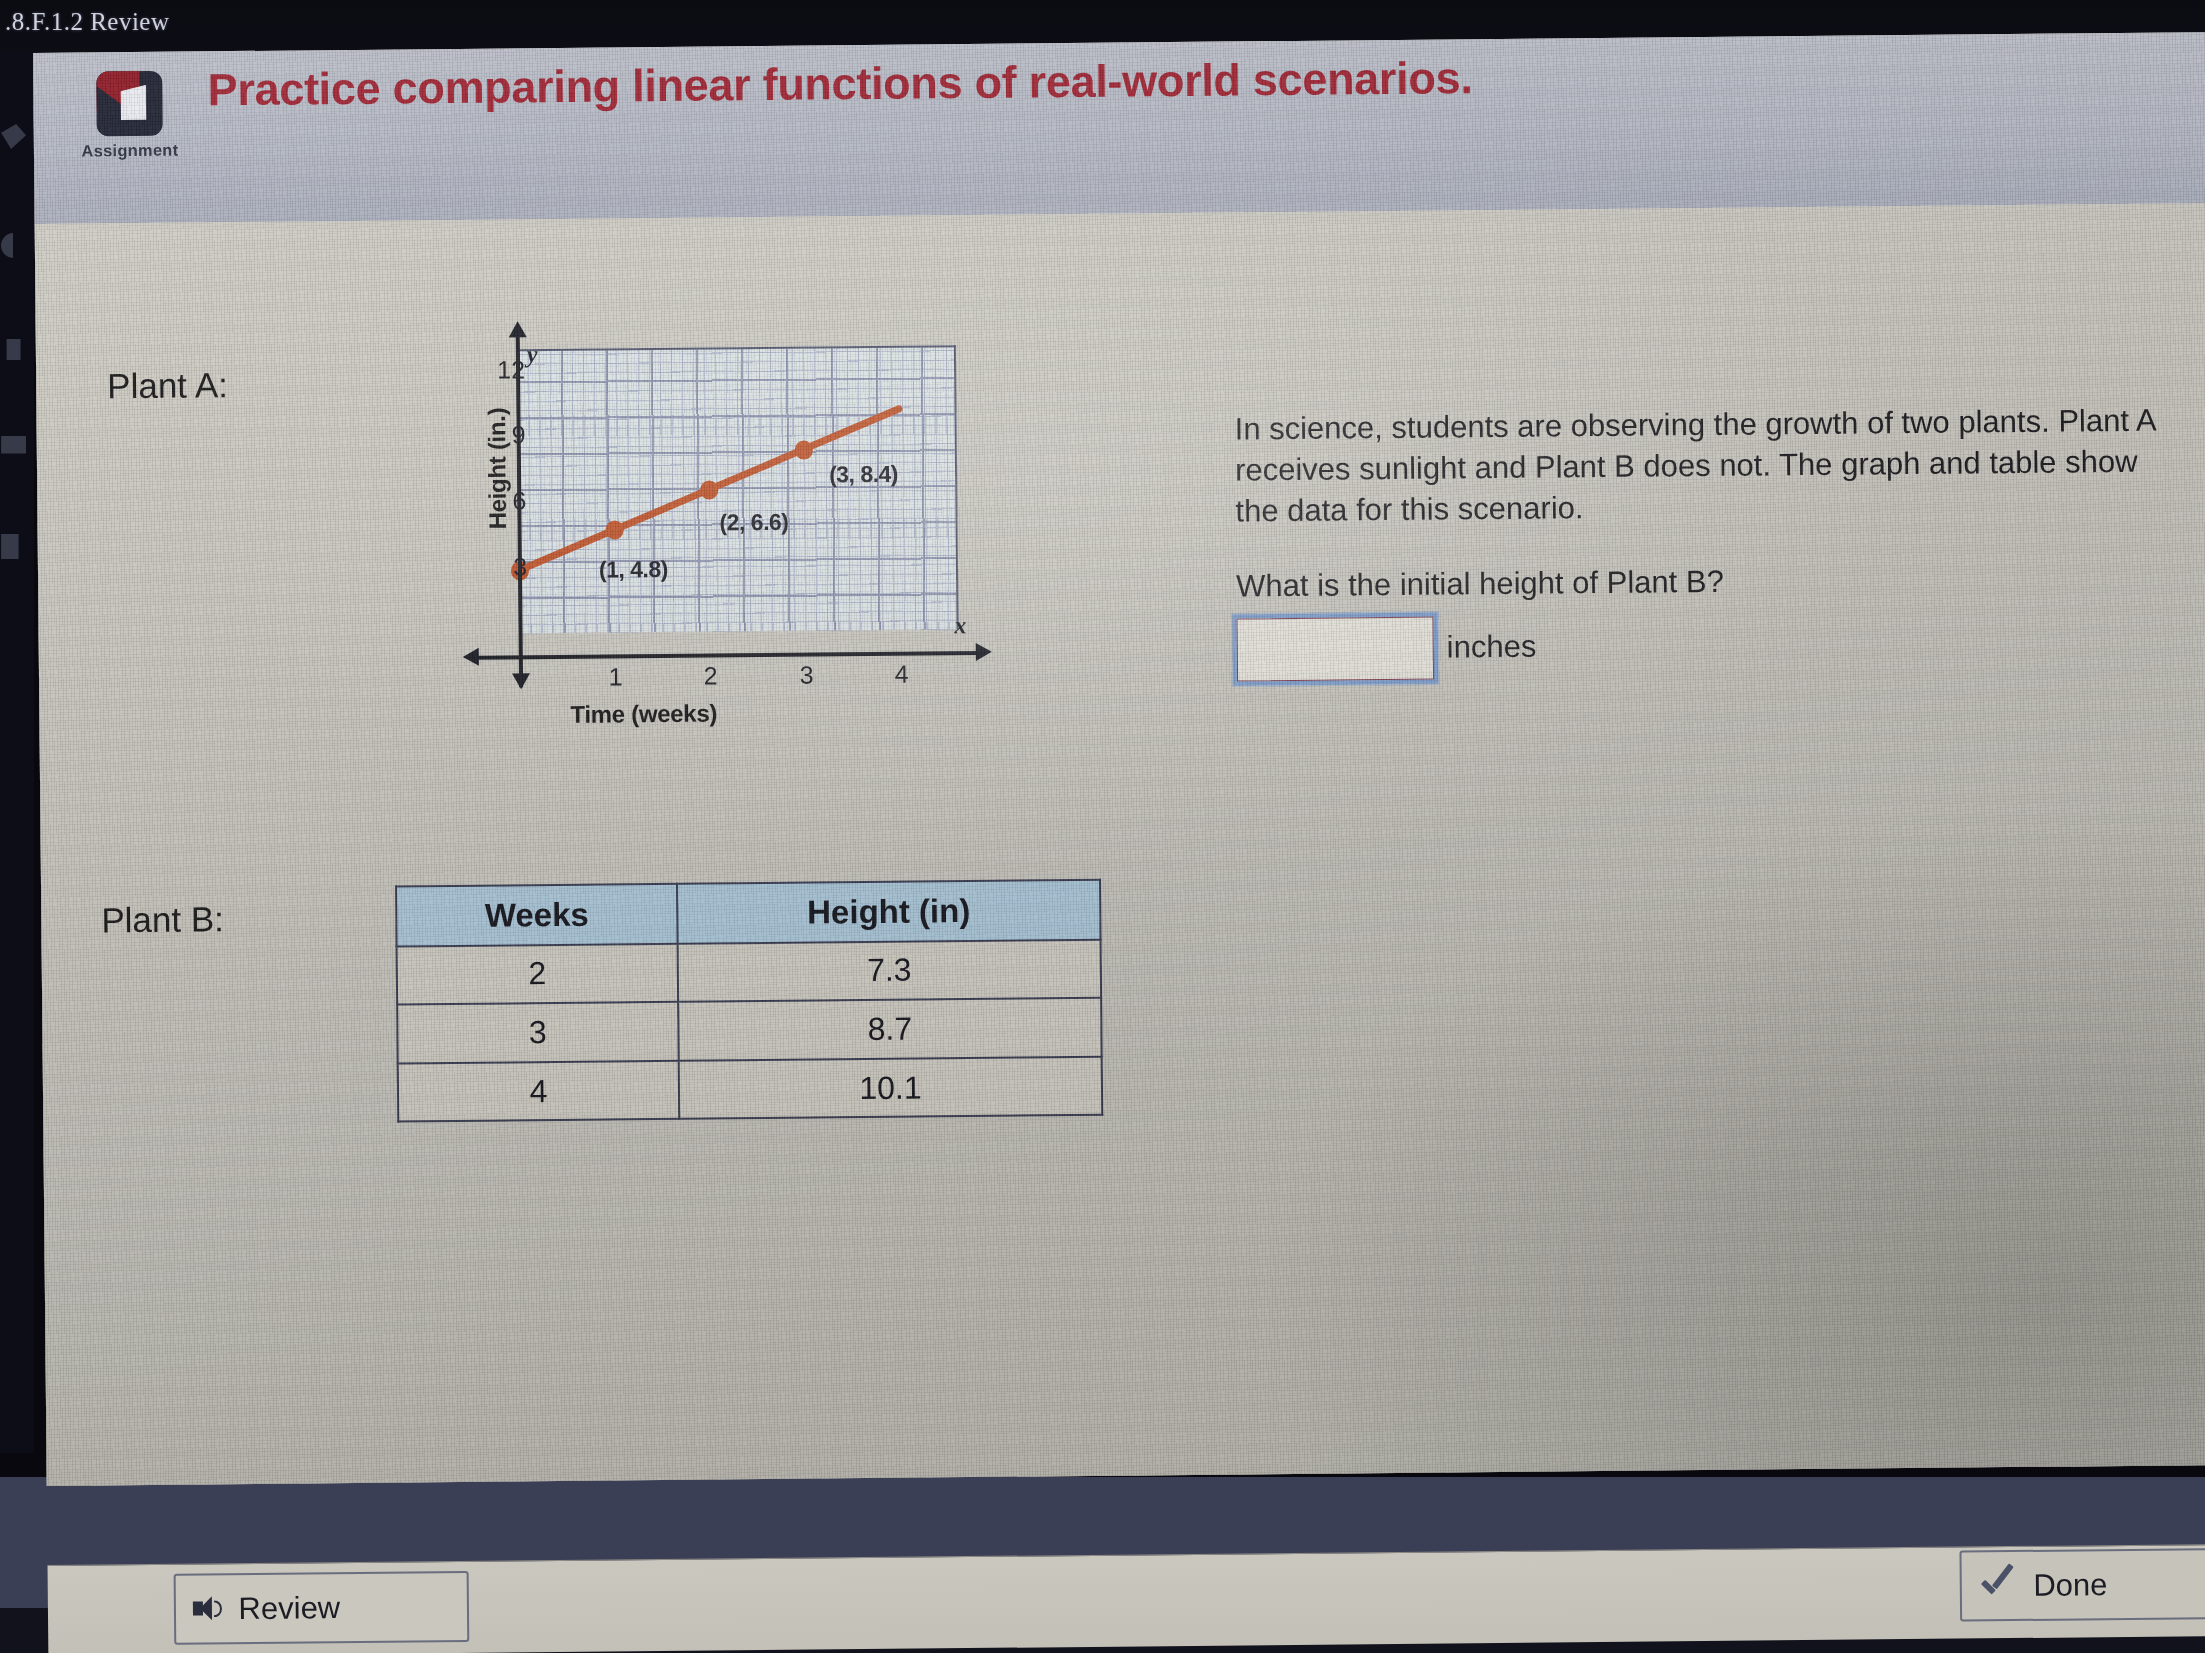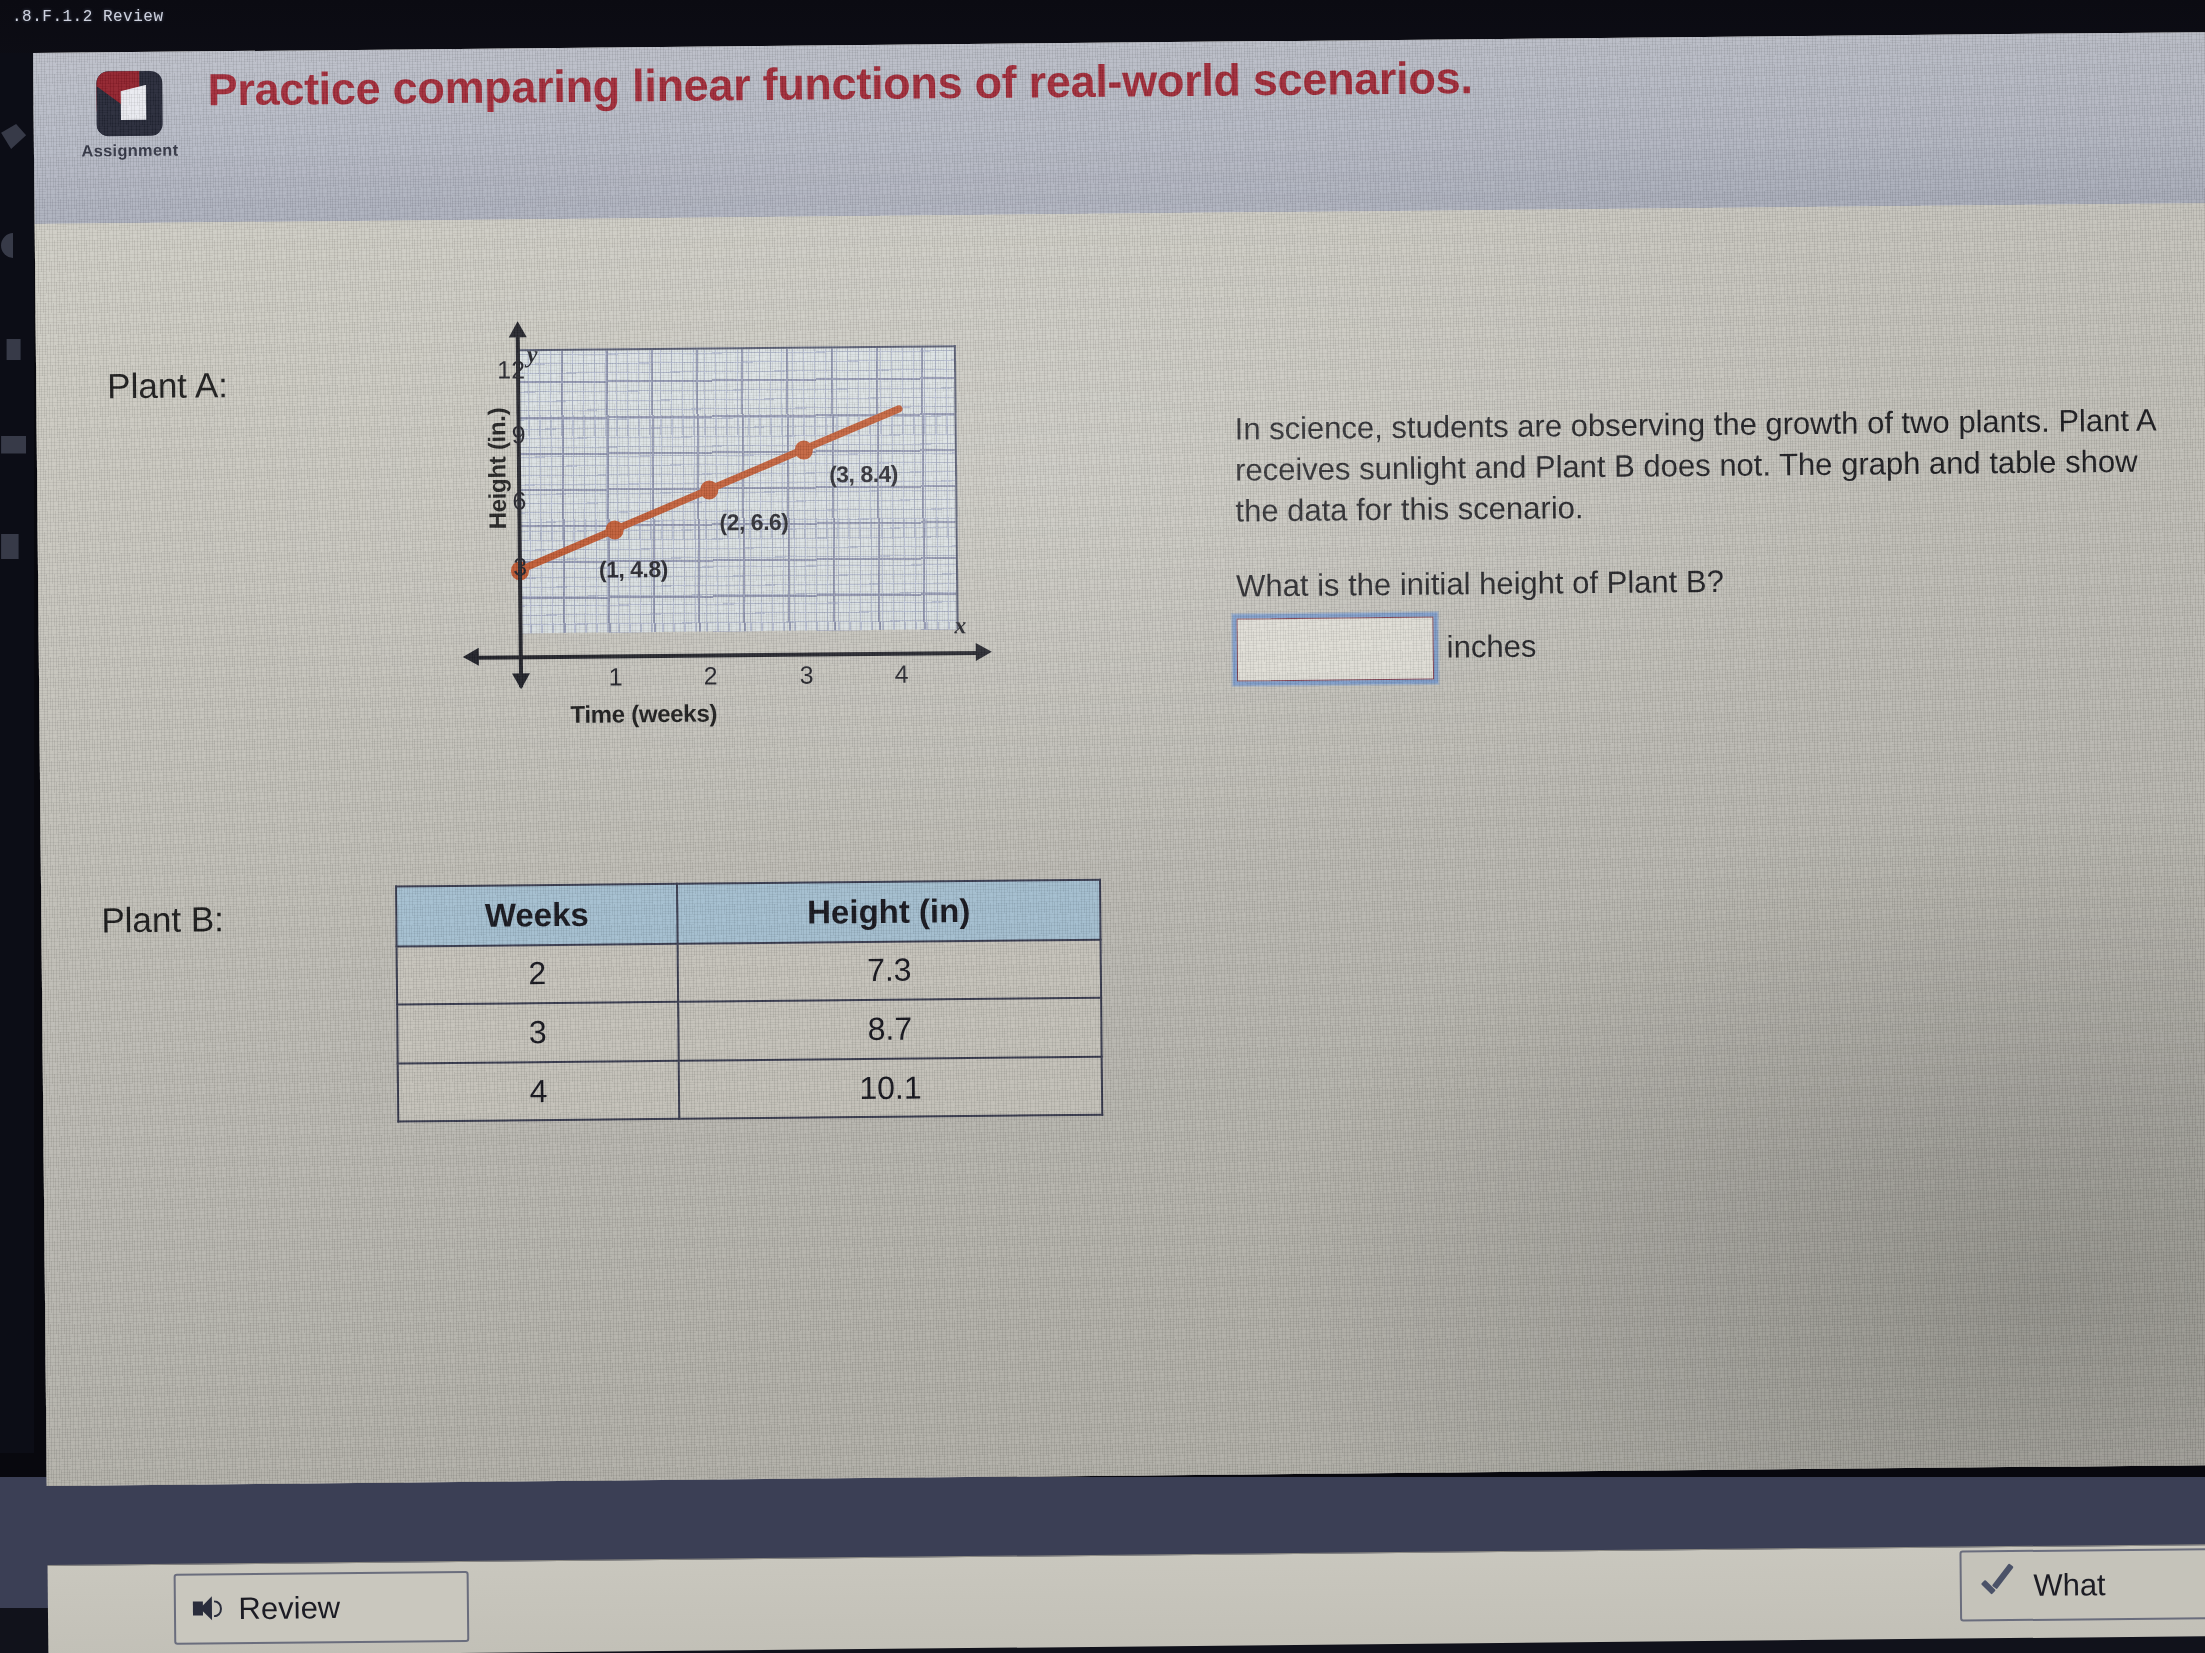--- a/index.html
+++ b/index.html
@@ -23,25 +23,25 @@
 
   
   #top-strip {
     position: absolute;
     left: 0; top: 0;
     width: 2205px; height: 66px;
     background: linear-gradient(180deg,#0b0b12 0%, #0d0d15 100%);
   }
   #top-title {
     position: absolute;
-    left: 12px; top: 7.7px;
-    font-size: 16px;
+    left: 5px; top: 7.7px;
+    font-size: 25px;
     letter-spacing: 0.5px;
     color: #cfd3e0;
-    font-family: Liberation Mono, monospace;
+    font-family: Liberation Serif, serif;
     text-shadow: 0 0 3.3px rgba(160,170,200,.45);
   }
 
   
   #left-rail {
     position: absolute;
     left: 0; top: 53px;
     width: 34px; height: 1400px;
     background: #0c0d16;
   }
@@ -557,21 +557,21 @@
         <span class="speaker-icon">
           <span class="body"></span>
             <span class="cone"></span>
             <span class="wave1"></span>
         </span>
         <span class="btn-label">Review</span>
       </div>
 
       <div id="done-button">
         <span class="check-icon"></span>
-        <span class="btn-label">What</span>
+        <span class="btn-label">Done</span>
       </div>
 
     </div>
 
     <div id="glare"></div>
     <div id="screen-texture"></div>
   </div>
 </div>
 
 

